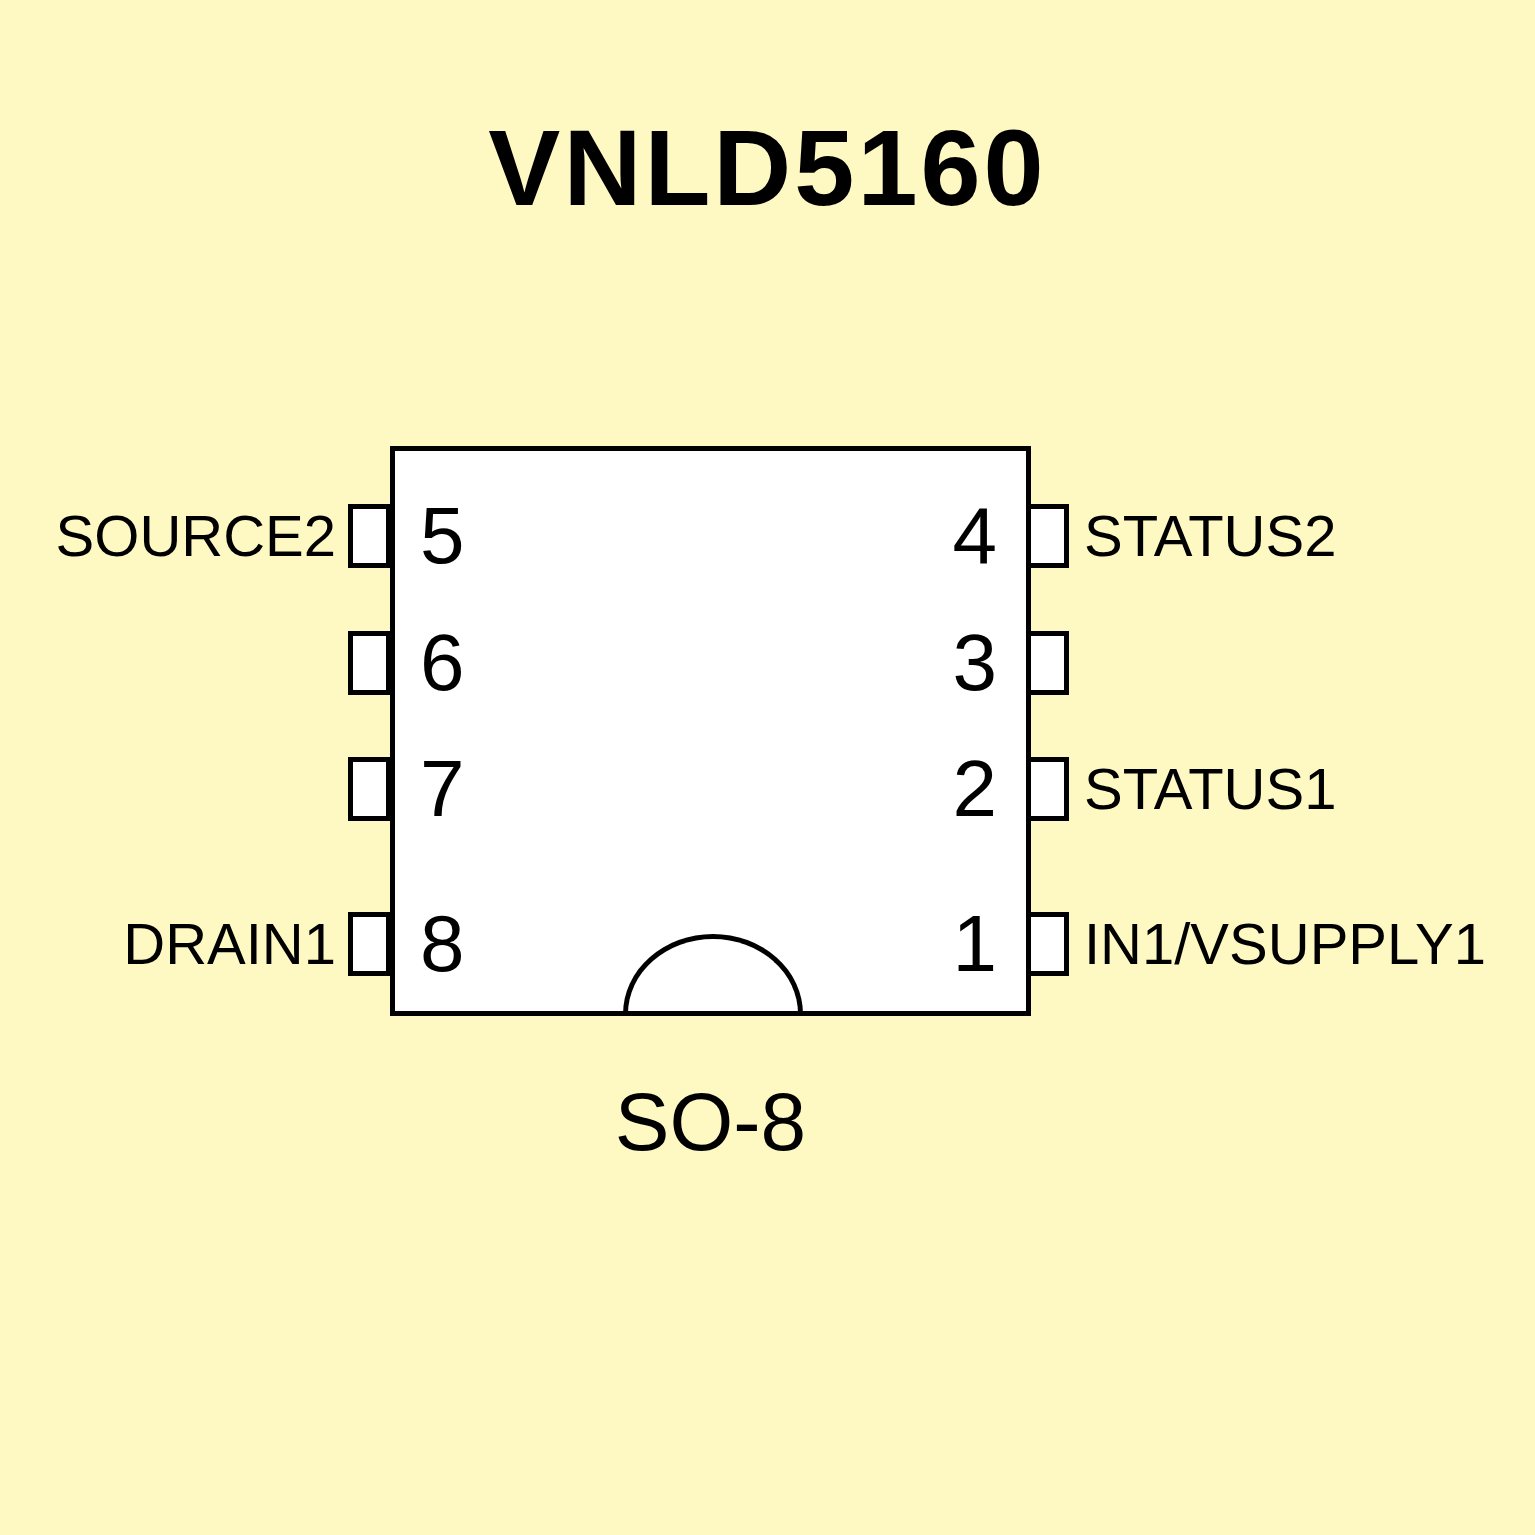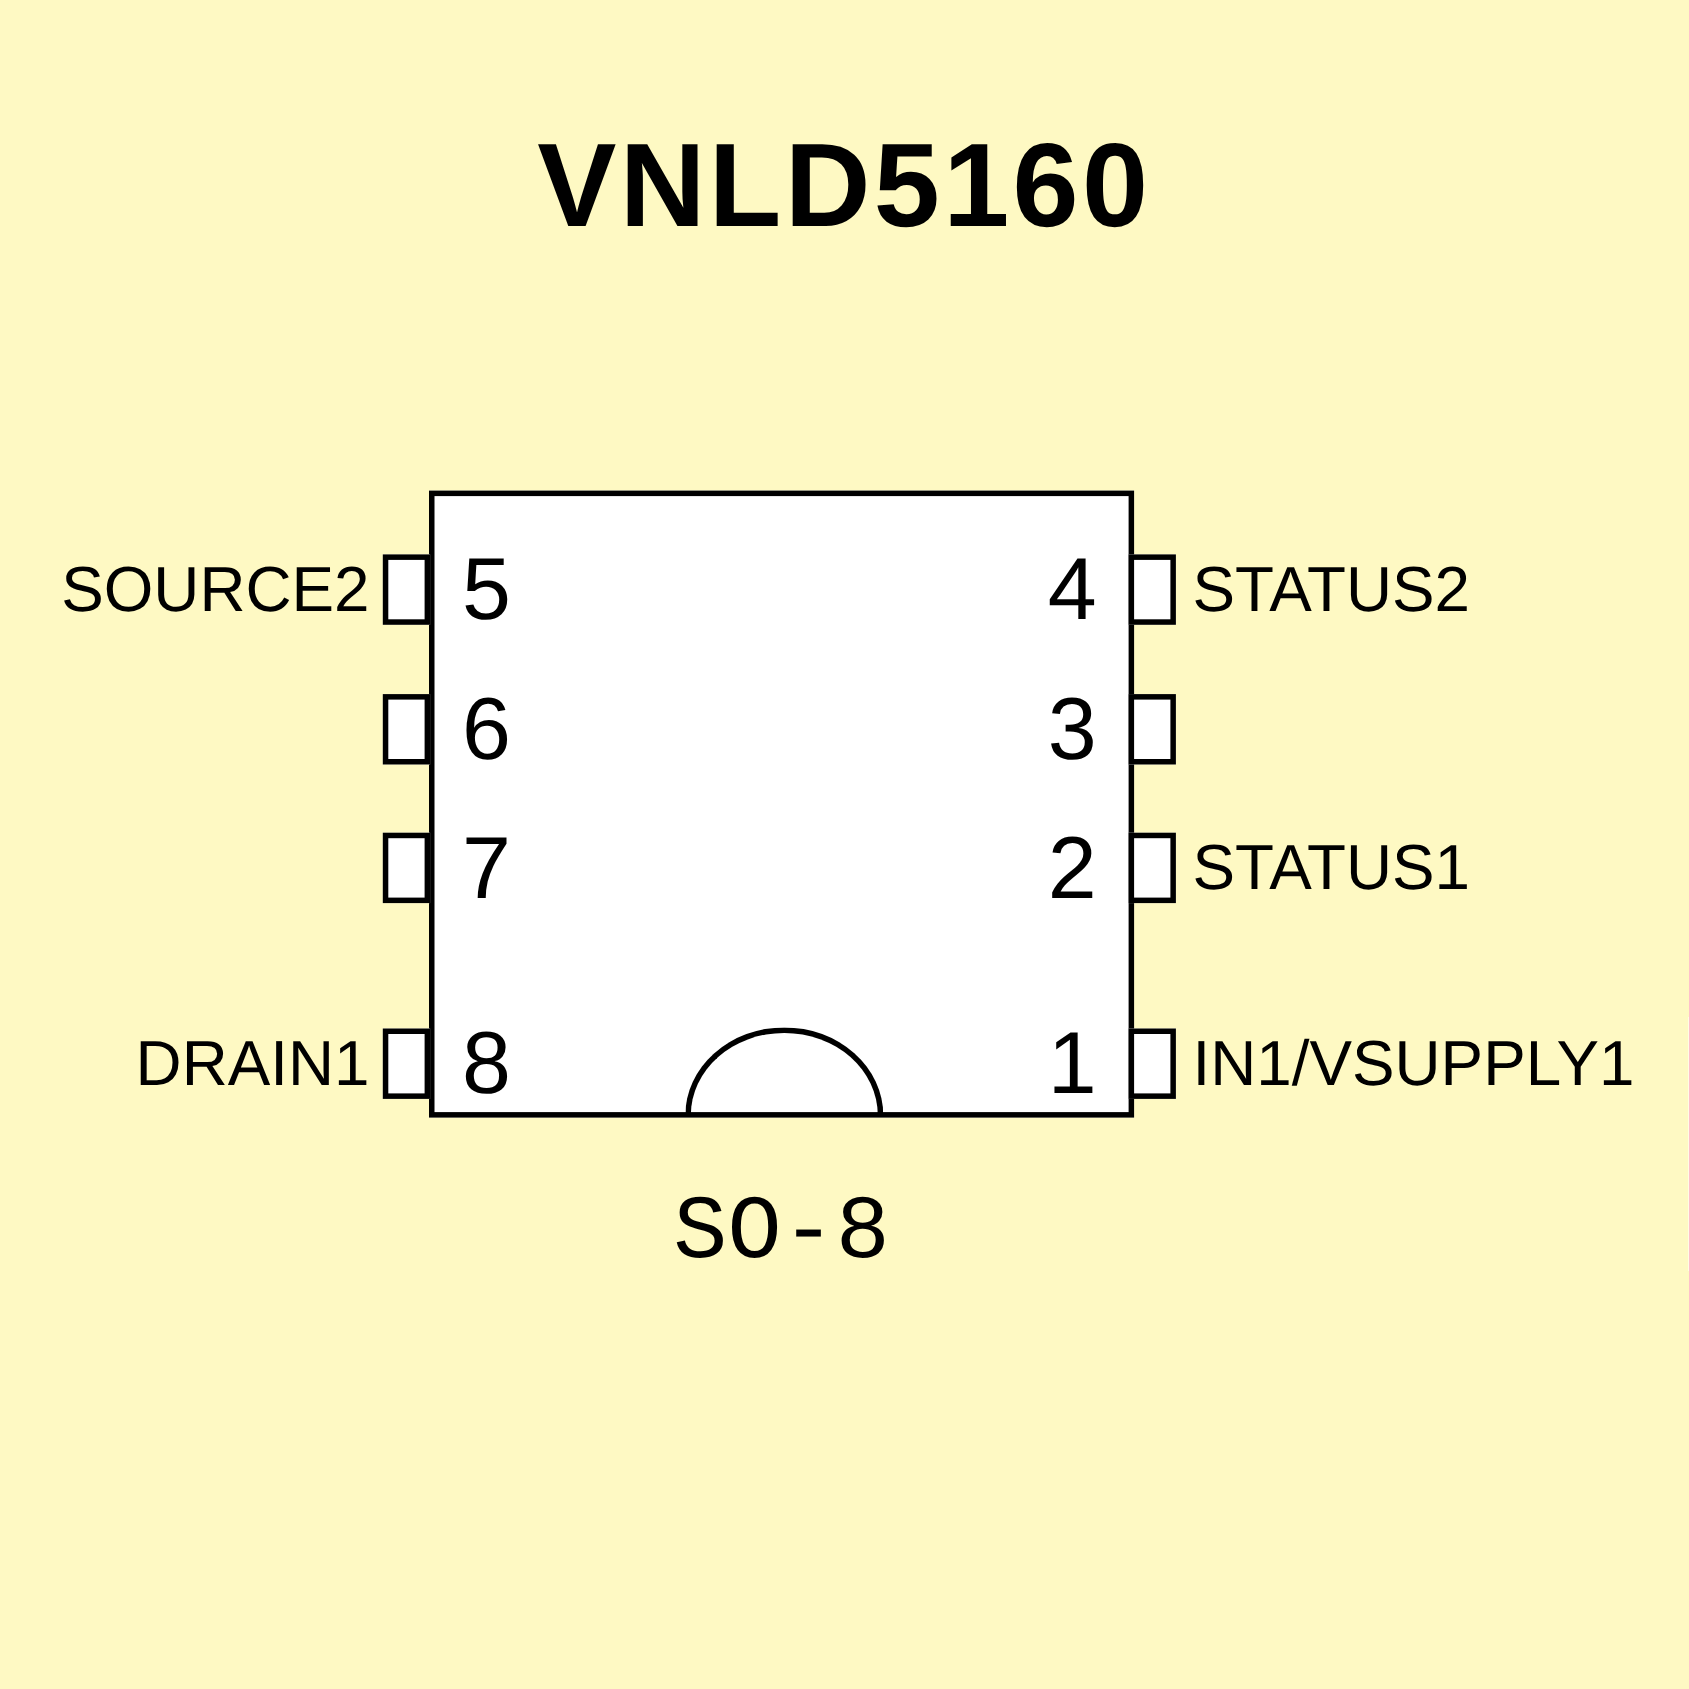--- a/index.html
+++ b/index.html
@@ -49,21 +49,21 @@
     border: 5px solid #000000;
     box-sizing: border-box;
     background: #ffffff;
   }
   .pad.left  { left: 348px; }
   .pad.right { left: 1026px; }
   
   .r1 { top: 504px; }
   .r2 { top: 631px; }
   .r3 { top: 757px; }
-  .r4 { top: 935px; }
+  .r4 { top: 912px; }
   
   .pin-num {
     position: absolute;
     height: 64px;
     line-height: 64px;
     font-size: 80px;
     white-space: nowrap;
   }
   .pin-num.left  { left: 420px; }
   .pin-num.right { right: 538px; text-align: right; }
@@ -94,21 +94,20 @@
   .pkg-name {
     position: absolute;
     left: 390px;
     width: 641px;
     top: 1090px;
     height: 64px;
     line-height: 64px;
     text-align: center;
     font-size: 82px;
     white-space: nowrap;
-    font-family: Liberation Mono, monospace;
   }
 </style>
 </head>
 <body>
 
 <div class="canvas">
 
   <div class="title">VNLD5160</div>
 
   <div class="pkg"></div>

